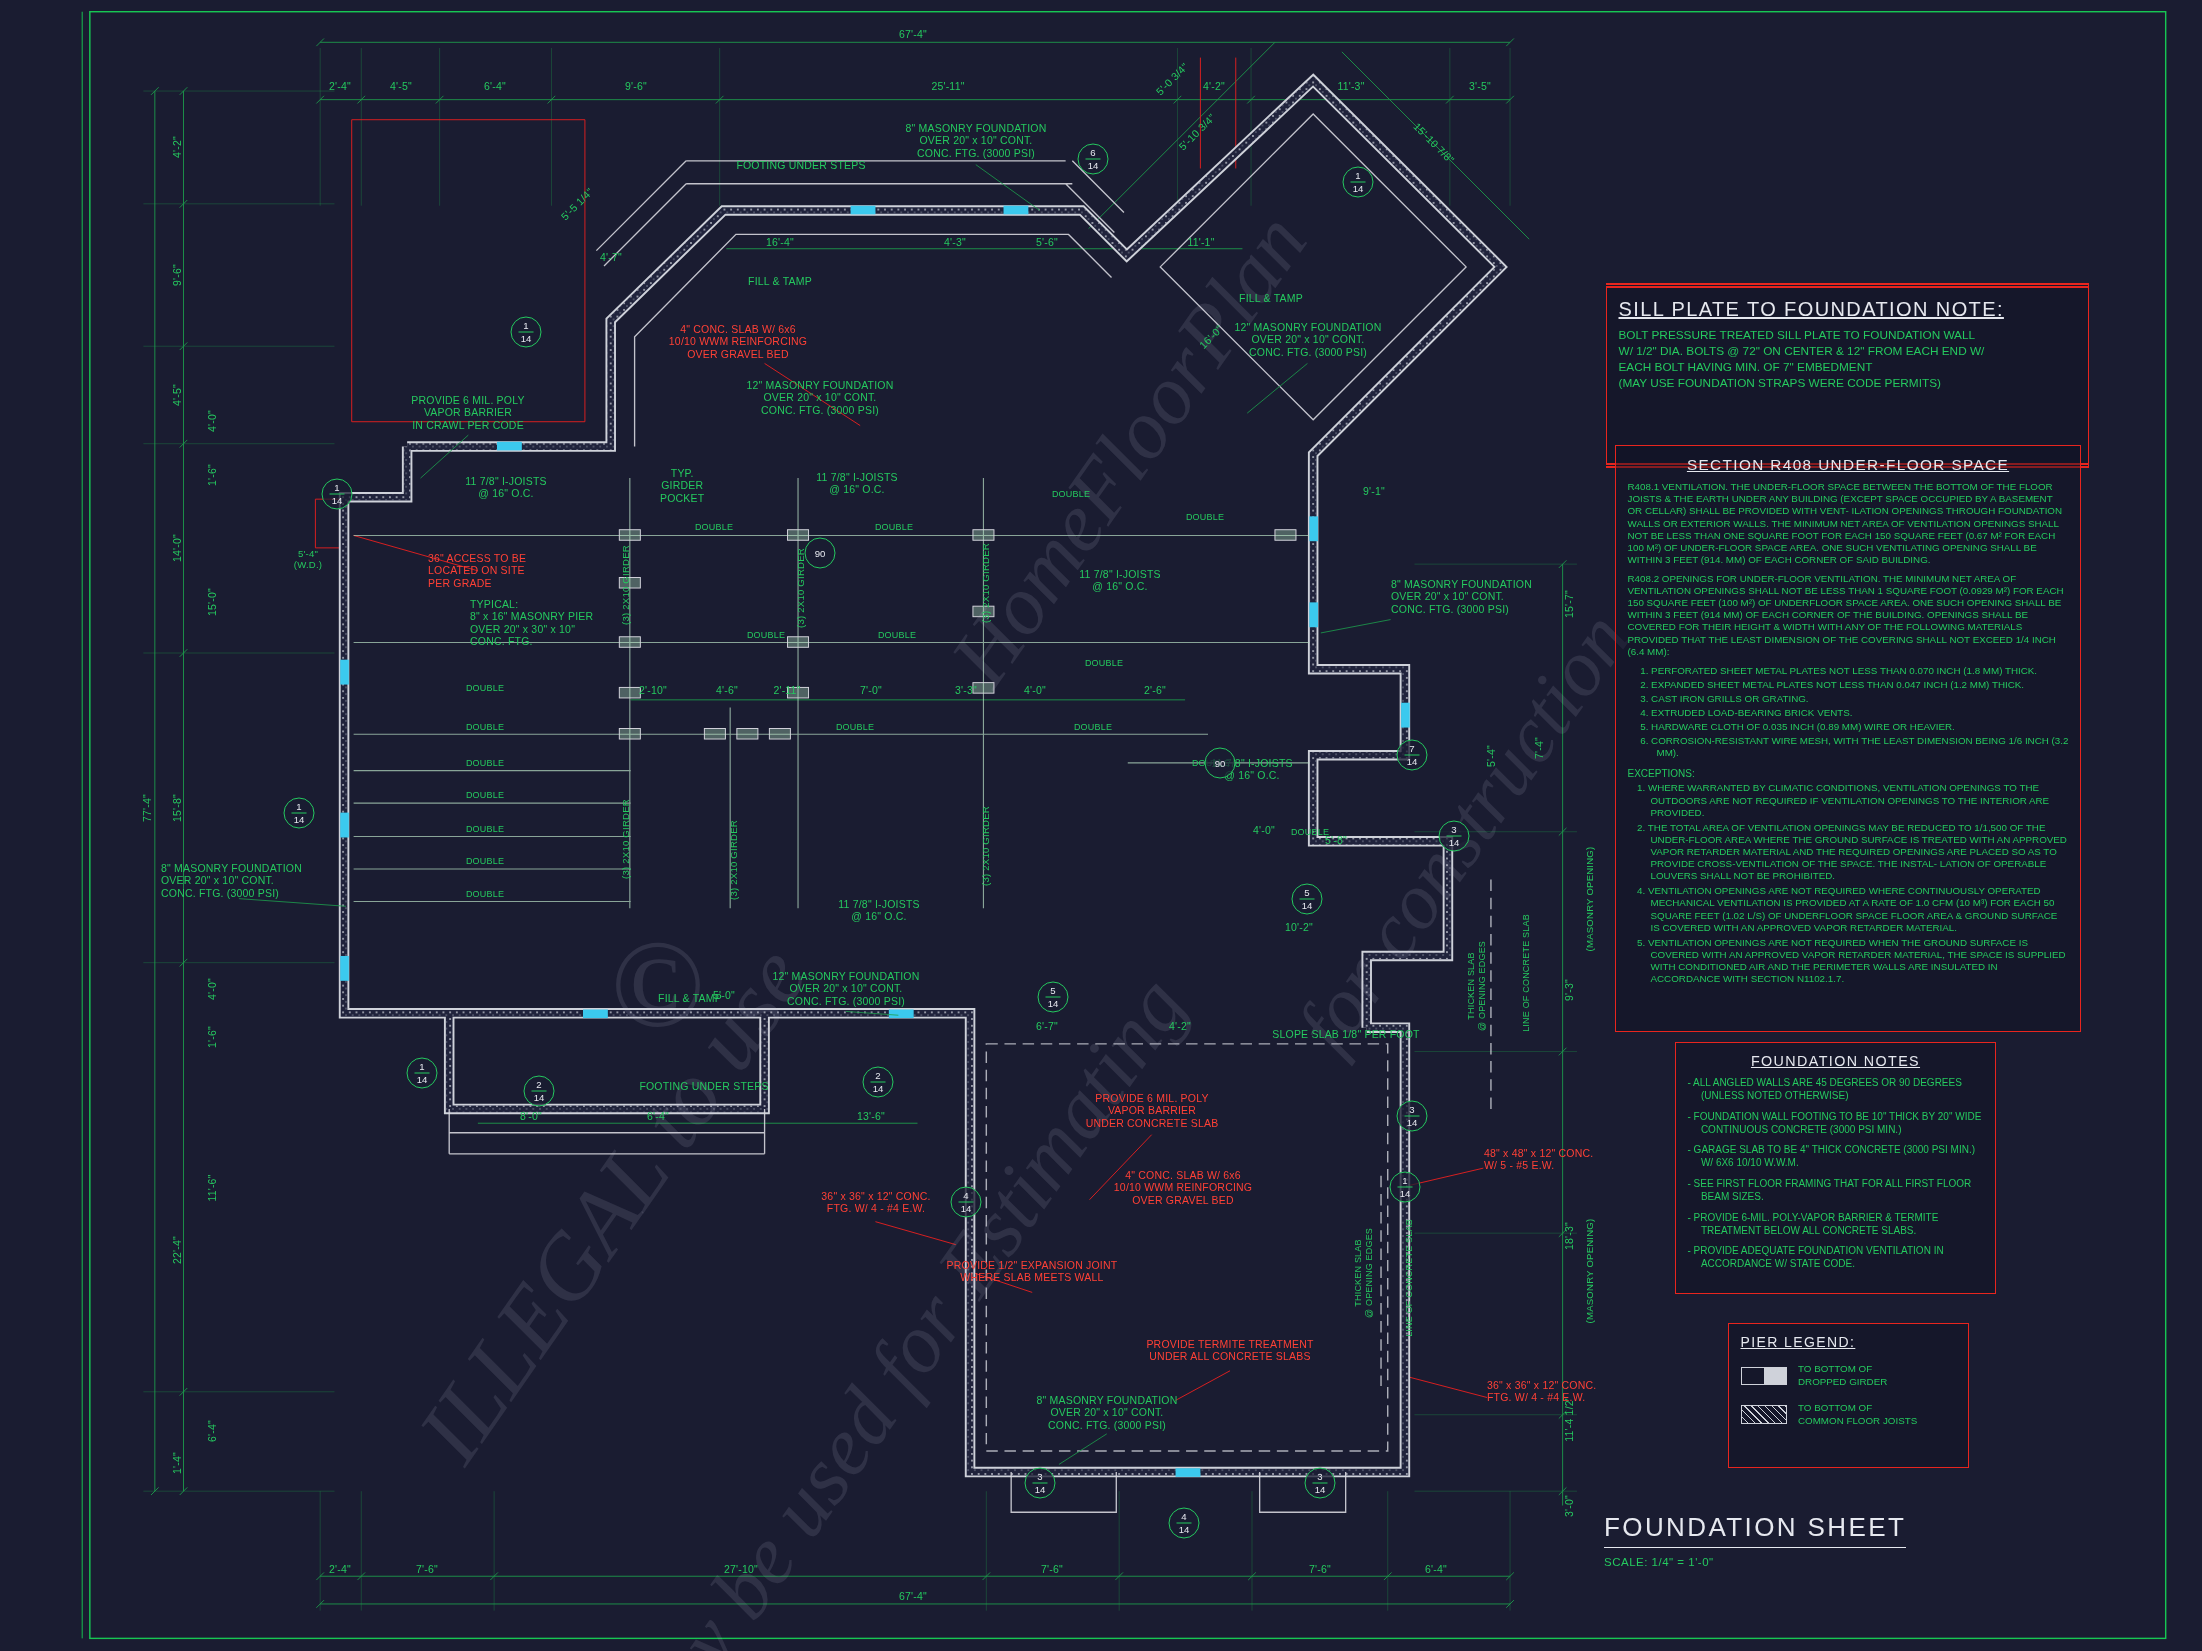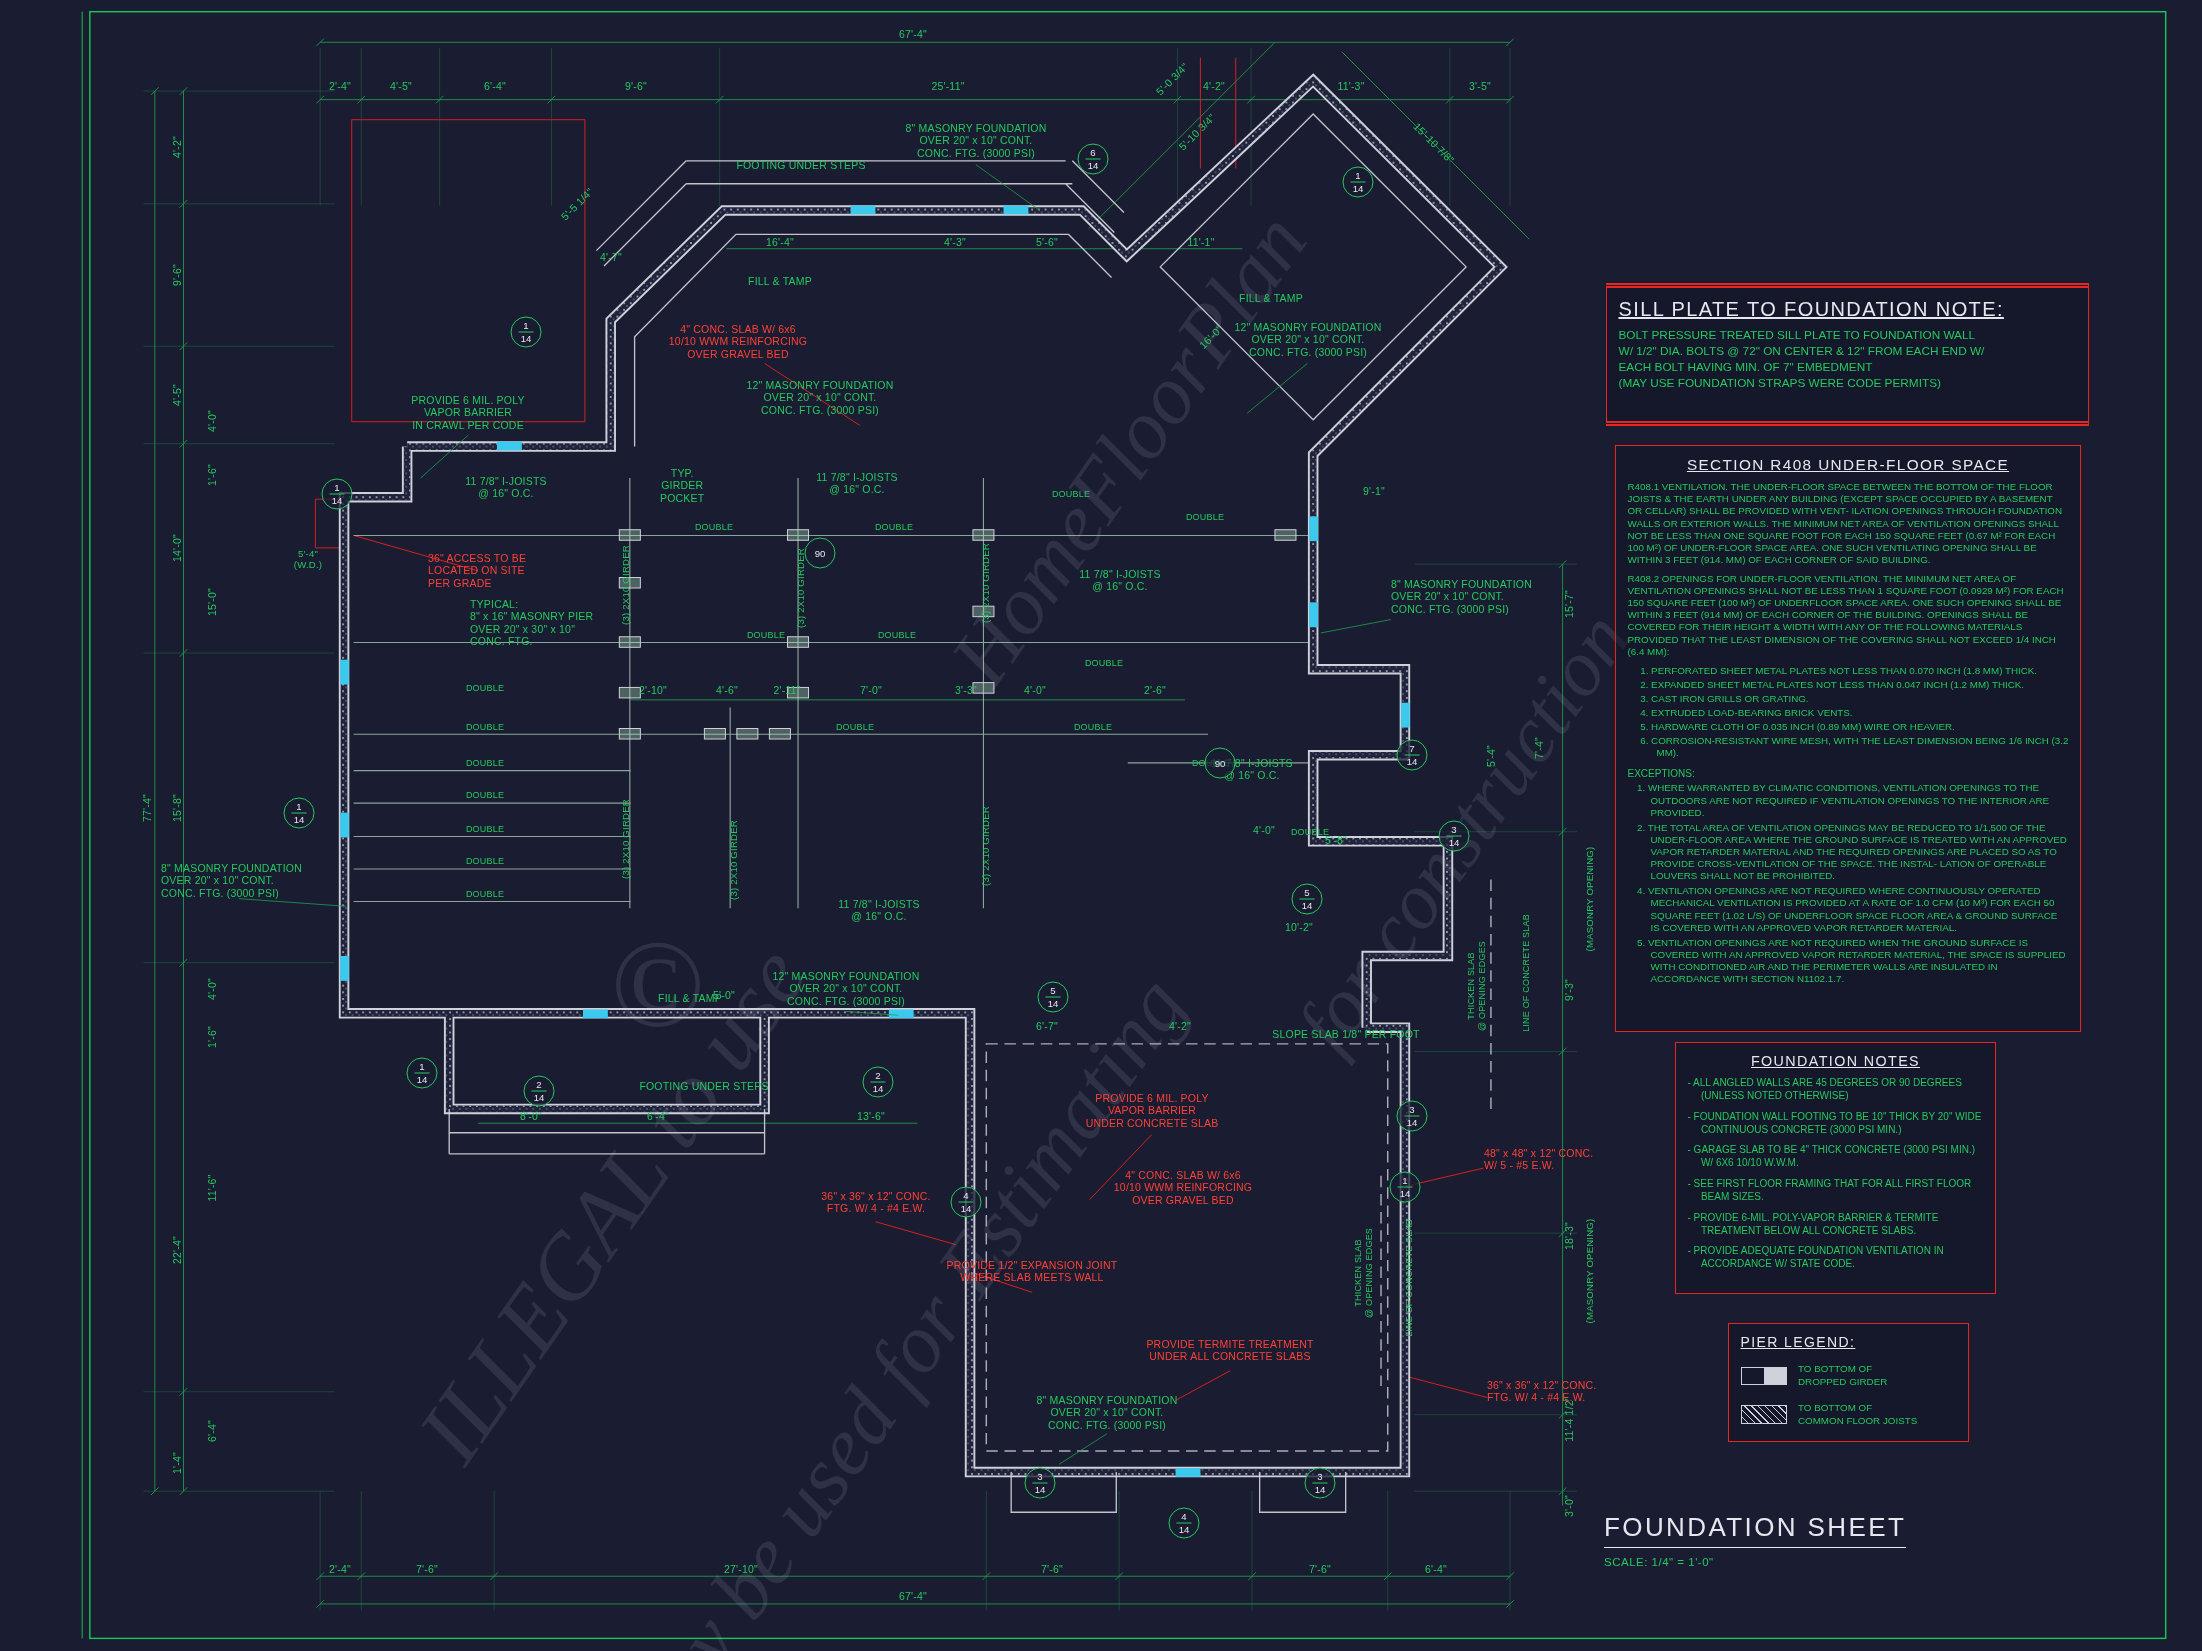--- a/index.html
+++ b/index.html
@@ -12,33 +12,33 @@
   #labels-layer{position:absolute;inset:0;z-index:4;}
   .plan-label{position:absolute;font-size:10.5px;line-height:1.18;white-space:pre;text-align:center;letter-spacing:0.2px;}
   .c-g{color:#25c95f}.c-r{color:#ff4136}
   .bubble{position:absolute;transform:translate(-50%,-50%);width:31px;height:31px;border:1.2px solid #25c95f;
           border-radius:50%;display:flex;flex-direction:column;align-items:center;justify-content:center;
           font-size:9.6px;color:#e6e8ef;line-height:1;background:rgba(26,28,49,.75);box-sizing:border-box;}
   .b-d{border-top:1px solid #25c95f;padding-top:1px;margin-top:1px;min-width:14.3px;text-align:center;}
   .panel{position:absolute;border:1.9px solid #e8251e;background:rgba(16,18,36,.45);
          padding:9.6px 11.5px;box-sizing:border-box;overflow:hidden;z-index:5;}
   .panel-title{color:#e6e8ef;text-align:center;text-decoration:underline;letter-spacing:1.4px;margin-bottom:7.6px;}
-  #sill-panel{left:1606px;top:283px;width:483px;height:143px;border-top:5.7px double #e8251e;border-bottom:5.7px double #e8251e;}
+  #sill-panel{left:1606px;top:283px;width:483px;height:185px;border-top:5.7px double #e8251e;border-bottom:5.7px double #e8251e;}
   #sill-panel .panel-title{font-size:20px;text-align:left;}
   .sill-line{color:#25c95f;font-size:11.8px;line-height:1.35;white-space:pre-wrap;}
   #r408-panel{left:1615px;top:445px;width:466px;height:587px;}
   #r408-panel .panel-title{font-size:15.3px;}
   .r408-para{color:#25c95f;font-size:9.8px;line-height:1.24;margin:6.7px 0;}
   .r408-num{color:#25c95f;font-size:9.8px;line-height:1.24;margin:1.9px 0;padding-left:29px;text-indent:-16.3px;}
   .r408-exc{color:#25c95f;font-size:9.8px;line-height:1.24;margin:2.9px 0;padding-left:23px;text-indent:-13.4px;}
   .exceptions-label{color:#25c95f;font-size:10px;margin:8.6px 0 3.8px 0;}
   #notes-panel{left:1675px;top:1042px;width:321px;height:252px;}
   #notes-panel .panel-title{font-size:14.3px;}
   .note-item{color:#25c95f;font-size:10px;line-height:1.3;margin:7.6px 0;padding-left:13.4px;text-indent:-13.4px;}
-  #legend-panel{left:1728px;top:1323px;width:241px;height:119px;}
+  #legend-panel{left:1728px;top:1323px;width:241px;height:145px;}
   #legend-panel .panel-title{font-size:14px;text-align:left;}
   .legend-row{display:flex;align-items:center;gap:11.5px;margin:13.4px 0;}
   .sym{width:44px;height:16.3px;border:1px solid #cfd2da;position:relative;flex:none;}
   .sym-dropped::after{content:"";position:absolute;right:0;top:0;width:50%;height:100%;background:#cfd2da;}
   .sym-hatch{background:repeating-linear-gradient(45deg,transparent 0 3.8px,#cfd2da 3.8px 4.8px);}
   .legend-label{color:#25c95f;font-size:9.8px;line-height:1.3;white-space:pre-wrap;}
   #title-block{position:absolute;left:1604px;top:1512px;z-index:5;}
   .main-title{font-size:26px;color:#e6e8ef;letter-spacing:2.4px;border-bottom:1.4px solid #e6e8ef;
               display:inline-block;padding-bottom:3.8px;}
   .scale-label{color:#25c95f;font-size:11.5px;margin-top:8.6px;letter-spacing:0.5px;}

